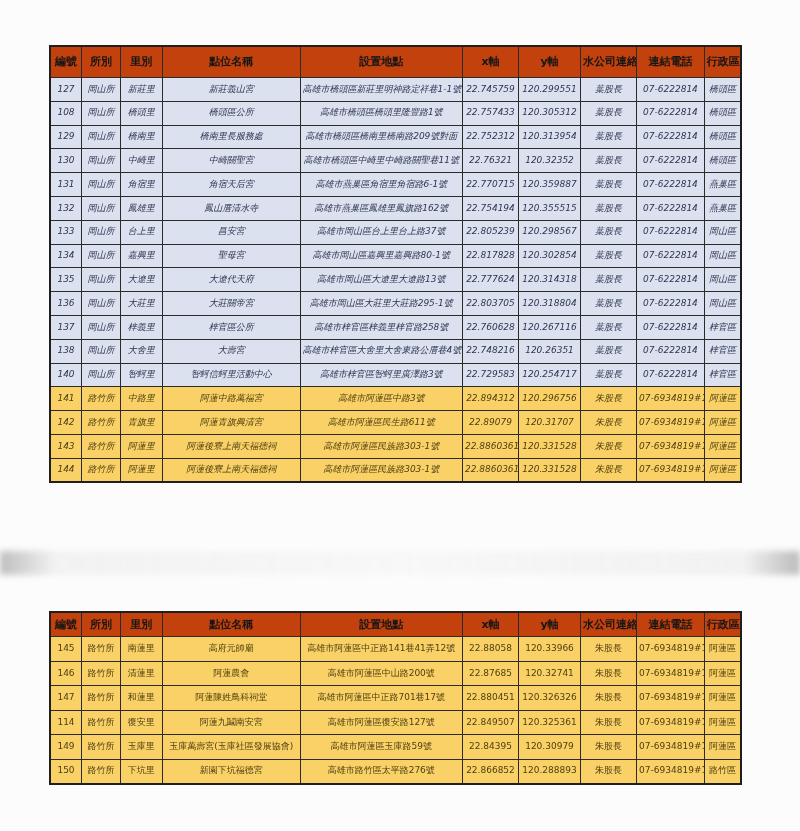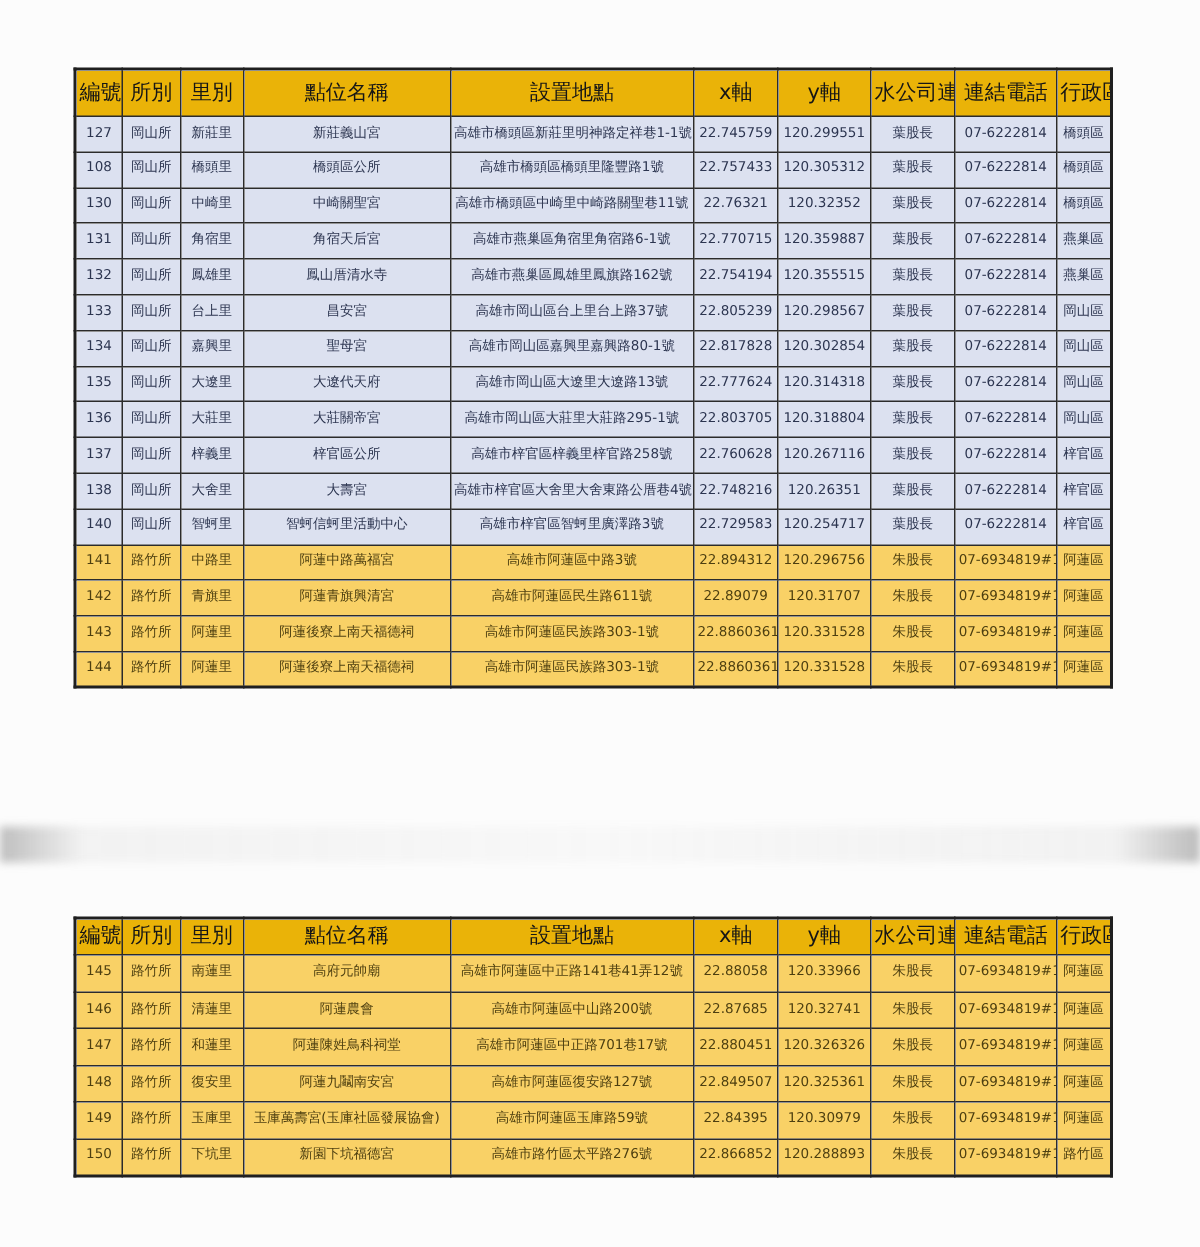--- a/index.html
+++ b/index.html
@@ -21,25 +21,25 @@
     border:1px solid #2b2b2b;
     padding:0 2px;
     text-align:center;
     vertical-align:middle;
     font-size:9px;
     line-height:1.05;
     white-space:nowrap;
     overflow:hidden;
   }
   .doc-table th{
-    background:#eab308;color:#161616;font-weight:normal;font-size:14px;
+    background:#c2410c;color:#161616;font-weight:bold;font-size:11px;
   }
   .t1 thead th{height:30px;}
   .t2 thead th{height:23px;}
-  .t1 tbody tr{height:23.8px;}
+  .t1 tbody tr{height:23.8px;font-style:italic;}
   .t2 tbody tr{height:24.5px;padding-left:13px;}
   tr.tone-blue td{background:#dce1f0;color:#2c3550;}
   tr.tone-yellow td{background:#f9d166;color:#4d3f10;}
   
   .c0{width:4.1%;}
   .c1{width:5.3%;}
   .c2{width:5.8%;}
   .c3{width:20.7%;}
   .c4{width:24.5%;text-align:left;padding-left:4px;margin-left:40px;}
   .c5{width:8.0%;}
@@ -94,20 +94,32 @@
         <td class="c2">橋頭里</td>
         <td class="c3">橋頭區公所</td>
         <td class="c4">高雄市橋頭區橋頭里隆豐路1號</td>
         <td class="c5">22.757433</td>
         <td class="c6">120.305312</td>
         <td class="c7">葉股長</td>
         <td class="c8">07-6222814</td>
         <td class="c9">橋頭區</td>
       </tr>
       <tr class="tone-blue">
+        <td class="c0">129</td>
+        <td class="c1">岡山所</td>
+        <td class="c2">橋南里</td>
+        <td class="c3">橋南里長服務處</td>
+        <td class="c4">高雄市橋頭區橋南里橋南路209號對面</td>
+        <td class="c5">22.752312</td>
+        <td class="c6">120.313954</td>
+        <td class="c7">葉股長</td>
+        <td class="c8">07-6222814</td>
+        <td class="c9">橋頭區</td>
+      </tr>
+      <tr class="tone-blue">
         <td class="c0">130</td>
         <td class="c1">岡山所</td>
         <td class="c2">中崎里</td>
         <td class="c3">中崎關聖宮</td>
         <td class="c4">高雄市橋頭區中崎里中崎路關聖巷11號</td>
         <td class="c5">22.76321</td>
         <td class="c6">120.32352</td>
         <td class="c7">葉股長</td>
         <td class="c8">07-6222814</td>
         <td class="c9">橋頭區</td>
@@ -319,21 +331,21 @@
         <td class="c2">和蓮里</td>
         <td class="c3">阿蓮陳姓鳥科祠堂</td>
         <td class="c4">高雄市阿蓮區中正路701巷17號</td>
         <td class="c5">22.880451</td>
         <td class="c6">120.326326</td>
         <td class="c7">朱股長</td>
         <td class="c8">07-6934819#16</td>
         <td class="c9">阿蓮區</td>
       </tr>
       <tr class="tone-yellow">
-        <td class="c0">148</td>
+        <td class="c0">114</td>
         <td class="c1">路竹所</td>
         <td class="c2">復安里</td>
         <td class="c3">阿蓮九鬮南安宮</td>
         <td class="c4">高雄市阿蓮區復安路127號</td>
         <td class="c5">22.849507</td>
         <td class="c6">120.325361</td>
         <td class="c7">朱股長</td>
         <td class="c8">07-6934819#16</td>
         <td class="c9">阿蓮區</td>
       </tr>

